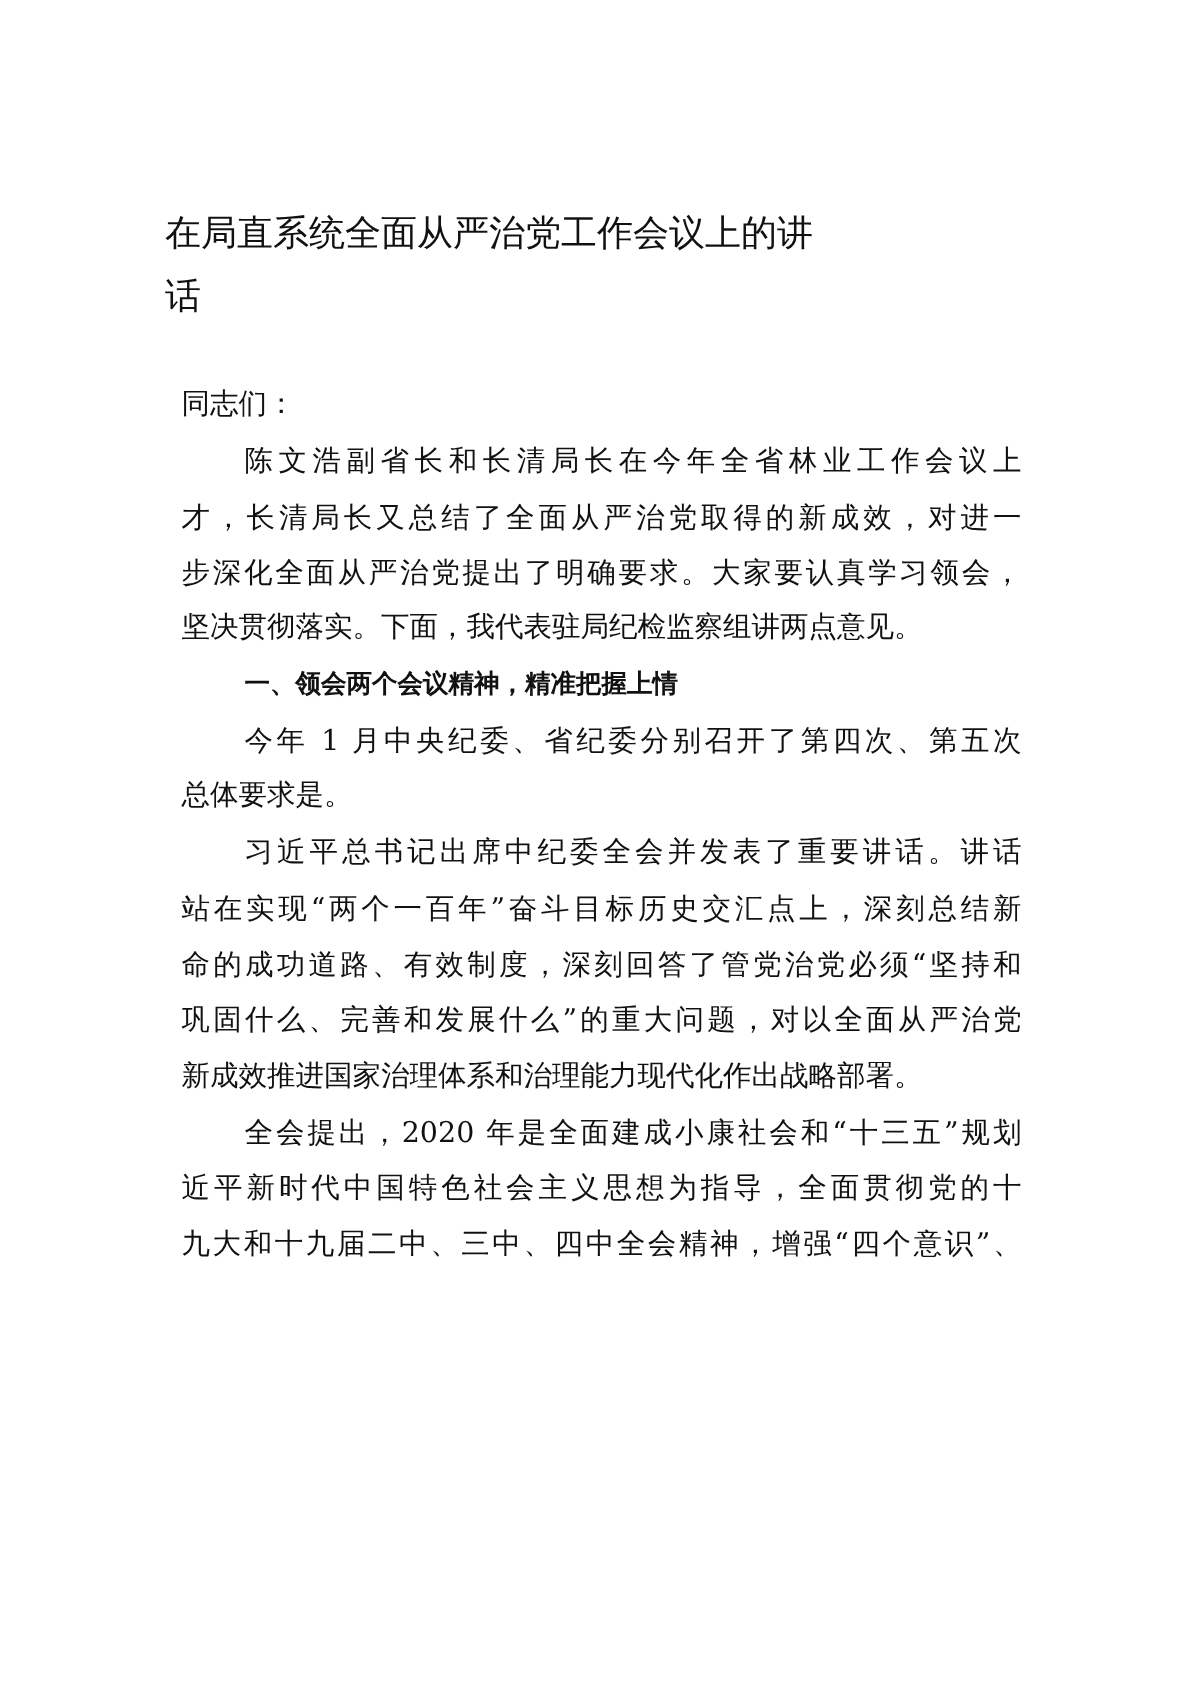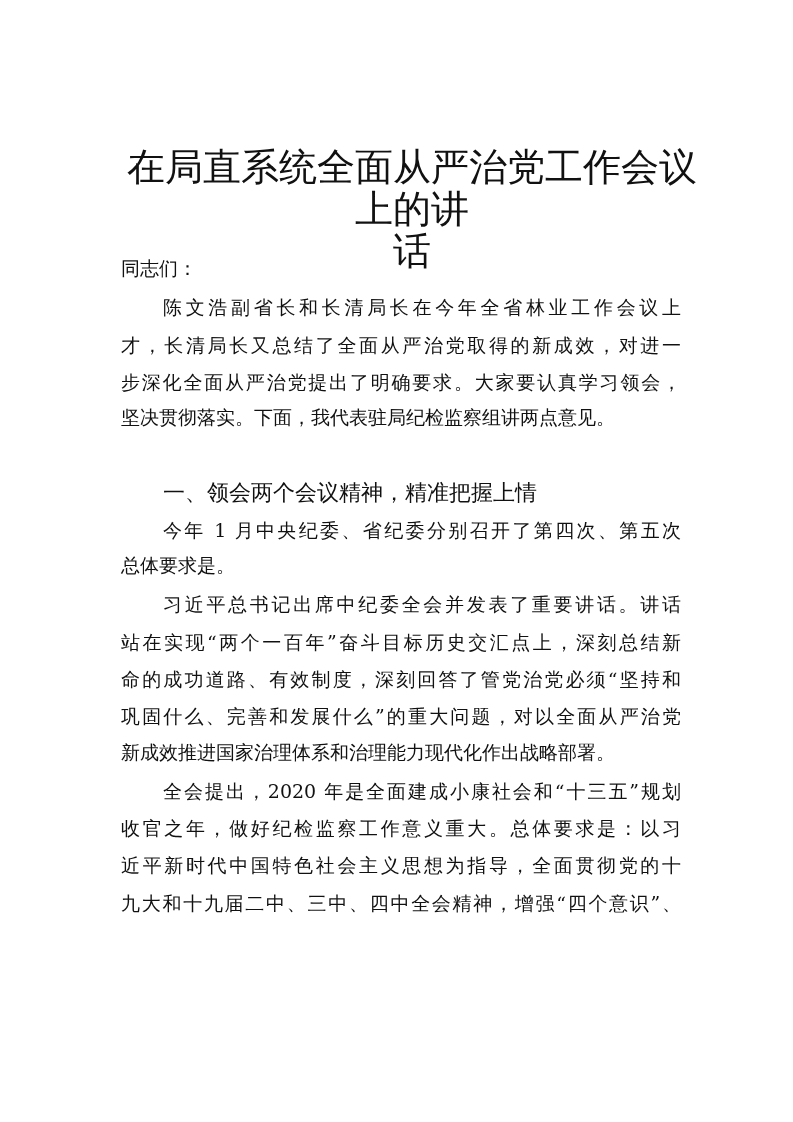--- a/index.html
+++ b/index.html
@@ -19,26 +19,25 @@
     position: absolute;
     left: 0; top: 0;
     width: 793px; height: 1122px;
     background: #ffffff;
   }
   .title {
     position: absolute;
     left: 110px;
     top: 134px;
     width: 580px;
-    text-align: center;
-    font-size: 38px;
+    font-size: 24px;
     line-height: 42px;
     font-weight: normal;
     letter-spacing: 0px;
-    margin: 12px;
+    margin: 0;
     color: #111;
   }
   .body-text {
     position: absolute;
     left: 121px;
     top: 252px;
     width: 560px;
     font-size: 19px;
     line-height: 37.3px;
   }
@@ -51,25 +50,24 @@
   }
   .line.last {
     text-align-last: left;
     font-family: Liberation Mono, monospace;
   }
   .line.indent {
     padding-left: 42px;
   }
   .line.heading {
     font-family: "DejaVu Sans", "Liberation Sans", sans-serif;
-    font-weight: normal;
+    font-weight: bold;
     text-align-last: left;
     padding-left: 42px;
-    font-size: 22px;
-    margin-top: 36px;
+    font-size: 17px;
   }
 </style>
 </head>
 <body>
 
 <div class="page">
 
   <h1 class="title">
     <span style="display:block">在局直系统全面从严治党工作会议上的讲</span>
     <span style="display:block">话</span>
@@ -88,18 +86,17 @@
     <span class="line indent">今年 1 月中央纪委、省纪委分别召开了第四次、第五次</span>
     <span class="line last">总体要求是。</span>
 
     <span class="line indent">习近平总书记出席中纪委全会并发表了重要讲话。讲话</span>
     <span class="line">站在实现“两个一百年”奋斗目标历史交汇点上，深刻总结新</span>
     <span class="line">命的成功道路、有效制度，深刻回答了管党治党必须“坚持和</span>
     <span class="line">巩固什么、完善和发展什么”的重大问题，对以全面从严治党</span>
     <span class="line last">新成效推进国家治理体系和治理能力现代化作出战略部署。</span>
 
     <span class="line indent">全会提出，2020 年是全面建成小康社会和“十三五”规划</span>
-    <span class="line">收官之年，做好纪检监察工作意义重大。总体要求是：以习</span>
     <span class="line">近平新时代中国特色社会主义思想为指导，全面贯彻党的十</span>
     <span class="line">九大和十九届二中、三中、四中全会精神，增强“四个意识”、</span>
   </div>
 
 </div>
 
 </body></html>

